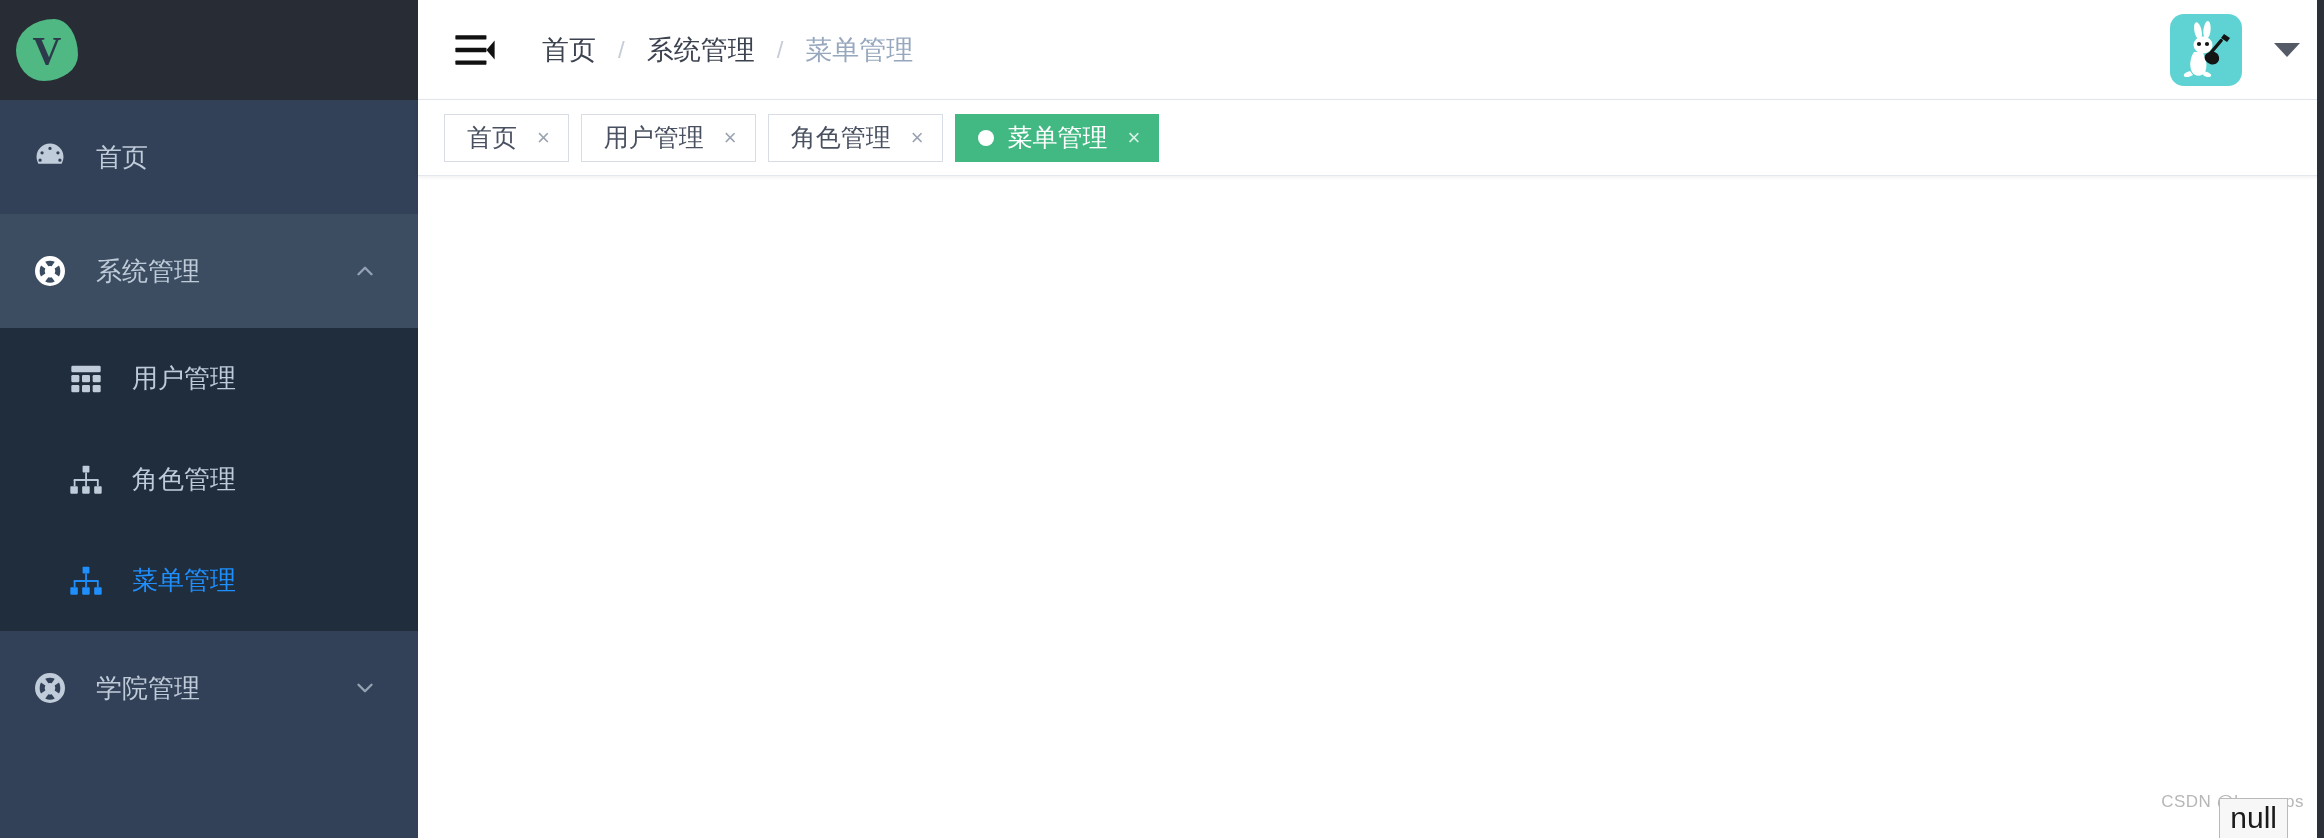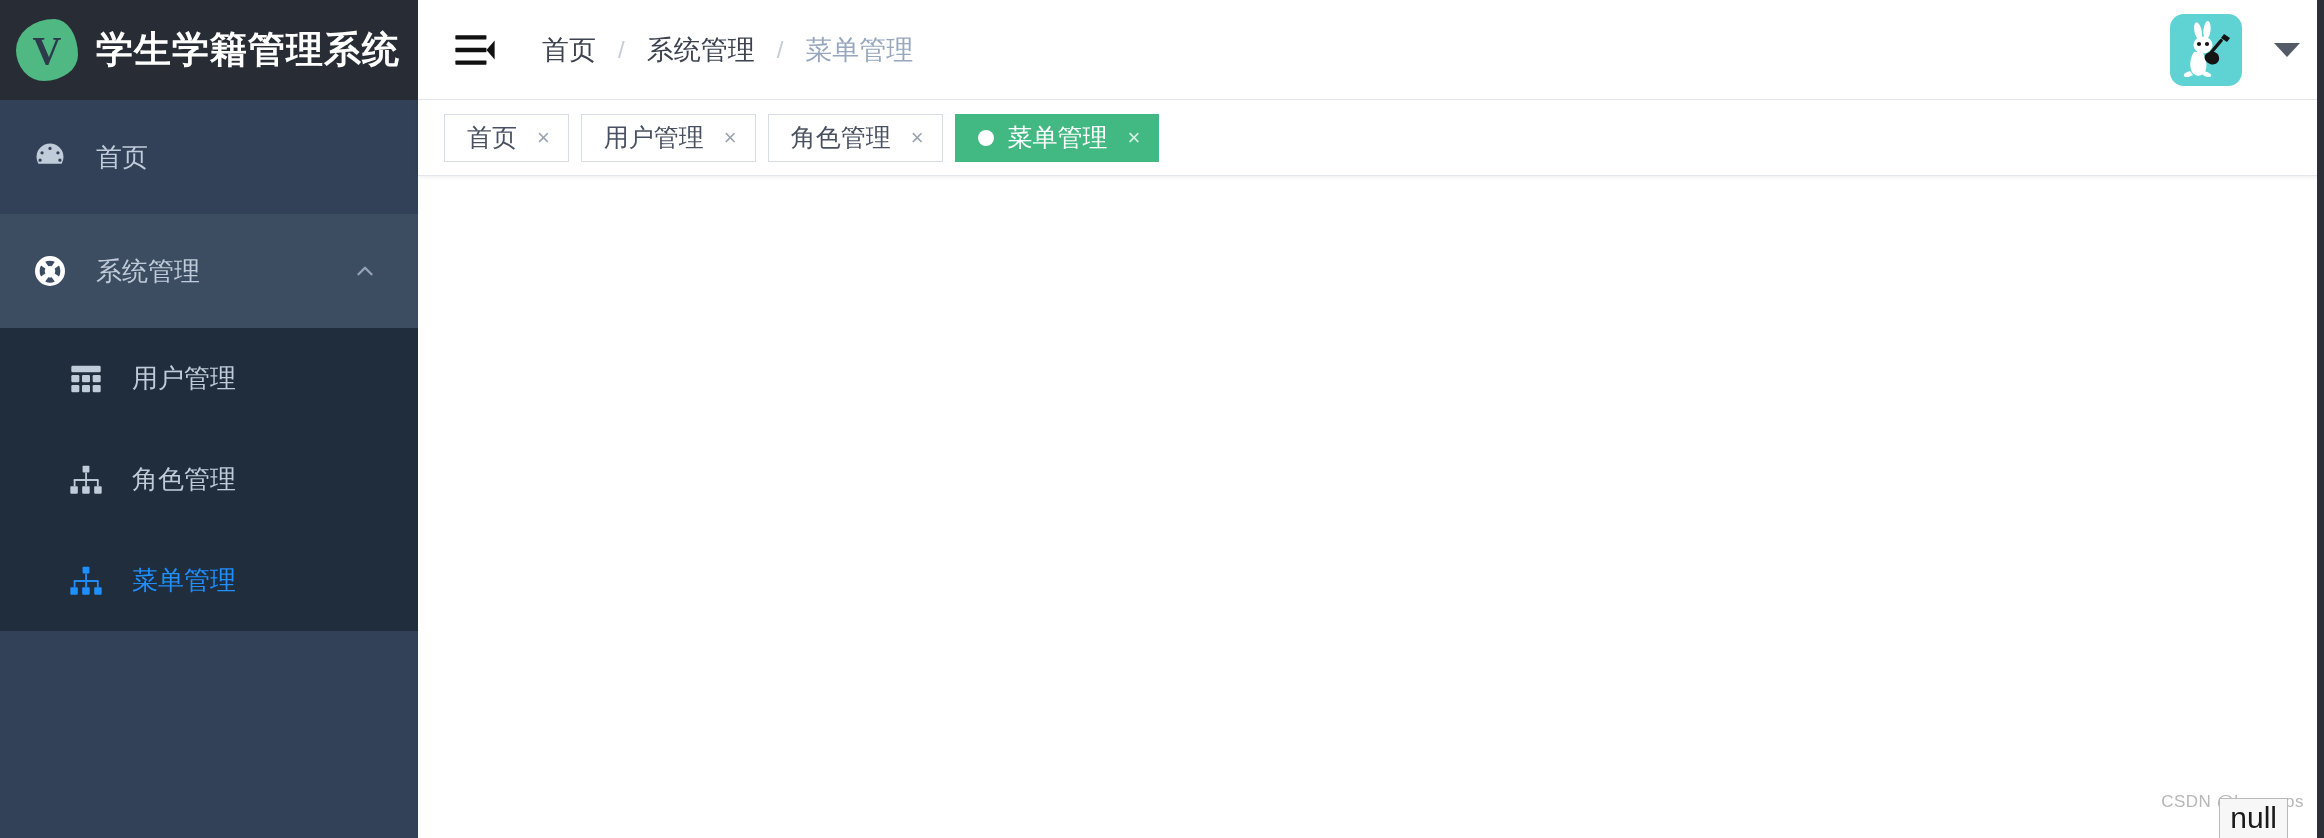--- a/index.html
+++ b/index.html
@@ -230,21 +230,20 @@
 
 <div id="app">
 
   <aside class="sidebar">
 
     <div class="logo-bar">
       <div class="logo-mark">
         <div class="logo-blob"></div>
         <div class="logo-v">V</div>
       </div>
-      <div class="logo-title">学生学籍管理系统</div>
     </div>
 
     <nav class="menu">
 
       <div class="menu-item level1">
         <span class="menu-icon">
           <svg width="36" height="36" viewBox="0 0 24 24" fill="#c0ccda">
             <path d="M12 3a9 9 0 0 0-9 9 9 9 0 0 0 1.2 4.5h15.6A9 9 0 0 0 21 12a9 9 0 0 0-9-9zm0 2.2a1.1 1.1 0 1 1 0 2.2 1.1 1.1 0 0 1 0-2.2zM6.7 8.1a1.1 1.1 0 1 1 0 2.2 1.1 1.1 0 0 1 0-2.2zm10.6 0a1.1 1.1 0 1 1 0 2.2 1.1 1.1 0 0 1 0-2.2zM5.4 13a1.1 1.1 0 1 1 0 2.2 1.1 1.1 0 0 1 0-2.2zm13.2 0a1.1 1.1 0 1 1 0 2.2 1.1 1.1 0 0 1 0-2.2zM13.9 9.3l-3.2 4.4a1.5 1.5 0 1 0 2.1 2.1l1.1-6.5z"></path>
           </svg>
         </span>
@@ -311,20 +310,33 @@
               <rect x="3" y="11" width="1.3" height="4.6"></rect>
               <rect x="11.4" y="11" width="1.3" height="4.6"></rect>
               <rect x="20" y="11" width="1.3" height="4.6"></rect>
             </svg>
           </span>
           <span class="menu-label">菜单管理</span>
         </div>
 
       </div>
 
+      <div class="menu-item level1">
+        <span class="menu-icon">
+          <svg width="36" height="36" viewBox="0 0 24 24" fill="#c0ccda">
+            <path d="M12 2a10 10 0 1 0 0 20 10 10 0 0 0 0-20zm0 3.1a6.9 6.9 0 0 1 3.2.8l-2.1 2.9a3.3 3.3 0 0 0-2.2 0L8.8 5.9A6.9 6.9 0 0 1 12 5.1zM6 8.3l2.9 2.1a3.3 3.3 0 0 0 0 3.2L6 15.7A6.9 6.9 0 0 1 5.1 12 6.9 6.9 0 0 1 6 8.3zm12 0a6.9 6.9 0 0 1 .9 3.7 6.9 6.9 0 0 1-.9 3.7l-2.9-2.1a3.3 3.3 0 0 0 0-3.2zM10.9 16.1a3.3 3.3 0 0 0 2.2 0l2.1 2.9a6.9 6.9 0 0 1-6.4 0z"></path>
+          </svg>
+        </span>
+        <span class="menu-label">学院管理</span>
+        <span class="menu-arrow">
+          <svg width="26" height="26" viewBox="0 0 24 24" fill="none" stroke="#96a2b4" stroke-width="2.2" stroke-linecap="round" stroke-linejoin="round">
+            <polyline points="6 9 12 15 18 9"></polyline>
+          </svg>
+        </span>
+      </div>
 
     </nav>
   </aside>
 
   <section class="main">
 
     <header class="topbar">
 
       <span class="hamburger">
         <svg width="42" height="36" viewBox="0 0 24 22" fill="#111111">

